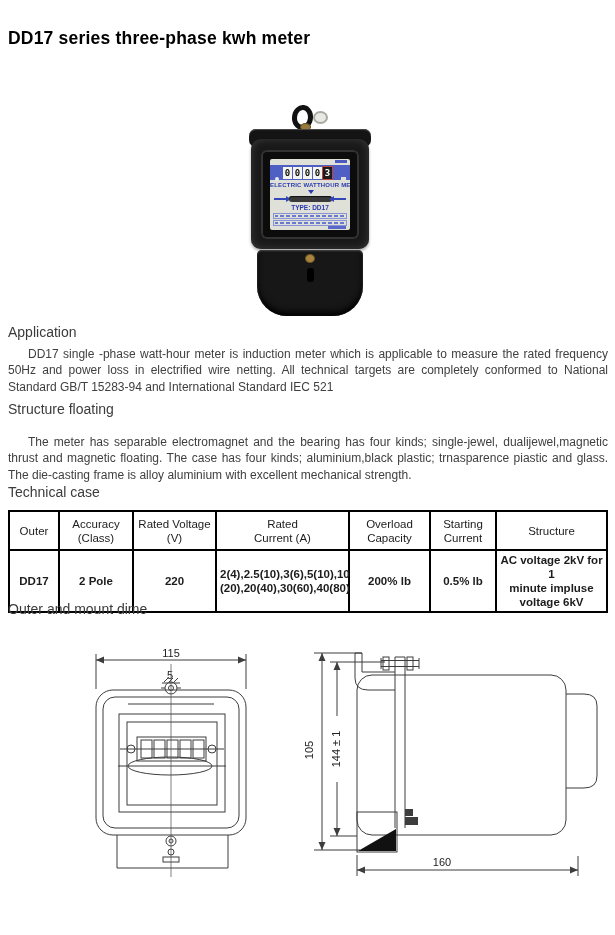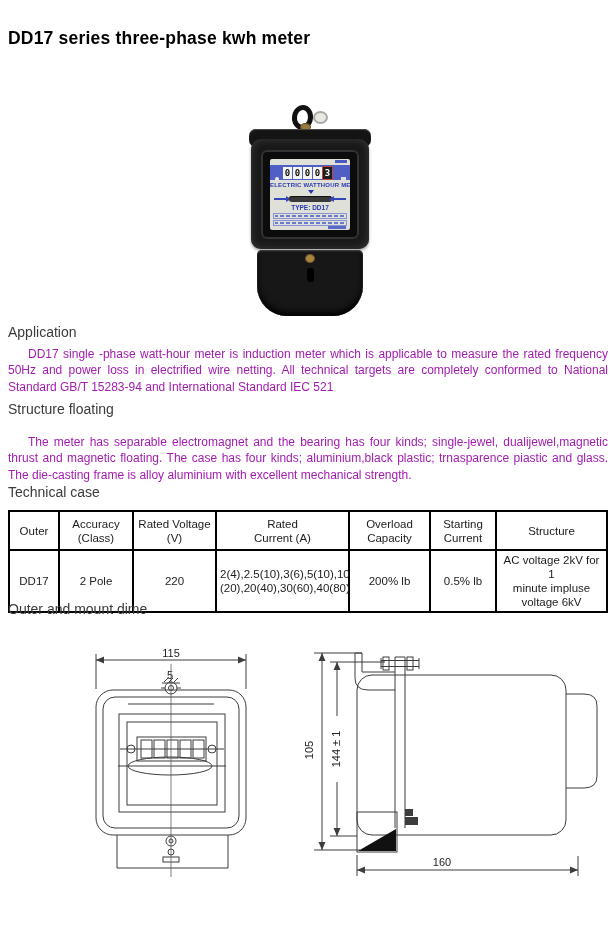--- a/index.html
+++ b/index.html
@@ -6,21 +6,21 @@
   html,body { background:#fff; }
   #page {
     position:relative; width:615px; height:935px; background:#ffffff;
     font-family:"Liberation Sans", sans-serif; color:#333; overflow:hidden;
   }
   .abs { position:absolute; }
 
   
   .doc-title { left:8px; top:28px; font-size:17.5px; font-weight:bold; color:#000; letter-spacing:0.2px; }
   .sec-head  { left:8px; font-size:14px; color:#3b3b3b; }
-  .para      { left:8px; width:600px; font-size:12px; line-height:16.4px; color:#a21caf;
+  .para      { left:8px; width:600px; font-size:12px; line-height:16.4px; color:#404040;
                text-align:justify; text-indent:20px; }
 
   
   .photo { left:228px; top:100px; width:164px; height:220px; }
   .photo .abs { position:absolute; }
   .hook   { left:64px; top:5px;  width:21px; height:25px; border:5px solid #121212; border-radius:50%; transform:rotate(6deg); }
   .seal   { left:85px; top:11px; width:15px; height:13px; border:2px solid #a9a9a4; border-radius:50%; background:#e9e9e4; }
   .hkscrew{ left:72px; top:23px; width:11px; height:8px;  background:#97793c; border-radius:50%; border:1px solid #5c4a22; }
   .topcap { left:21px; top:29px; width:122px; height:18px; background:#141414; border-radius:7px; box-shadow:inset 0 1px 1px #4c4c4c; }
   .ubody  { left:23px; top:39px; width:118px; height:110px; background:#191919; border-radius:10px;
@@ -58,21 +58,21 @@
             border-radius:5px 5px 30px 30px; box-shadow:inset 0 1px 2px #484848, inset 0 -4px 6px #000; }
   .lscrew { left:48px; top:4px;  width:10px; height:9px; background:#a8843f; border-radius:50%; border:1px solid #6d5526; }
   .keyhole{ left:50px; top:18px; width:7px;  height:14px; background:#000; border-radius:3px; }
 
   
   table.tech { position:absolute; left:8px; top:510px; width:598px; border-collapse:collapse;
                table-layout:fixed; font-size:11.5px; color:#1c1c1c; }
   table.tech td { border:2px solid #000; text-align:center; vertical-align:middle;
                   white-space:pre-line; padding:2px 3px; line-height:14px; }
   table.tech tr.hdr td { height:39px; }
-  table.tech tr.dat td { height:56px; }
+  table.tech tr.dat td { height:56px;font-weight:bold; }
   td.cur { text-align:left; padding-left:4px; }
 
   
   .drawing-svg { left:0; top:640px; }
   .dln { stroke:#3d3d3d; stroke-width:1; fill:none; }
   .thin { stroke:#555; stroke-width:0.75; fill:none; }
   .dfill { fill:#3d3d3d; stroke:none; }
   .dim-label { font-family:"Liberation Sans", sans-serif; font-size:11px; fill:#222; }
 </style>
 </head>

